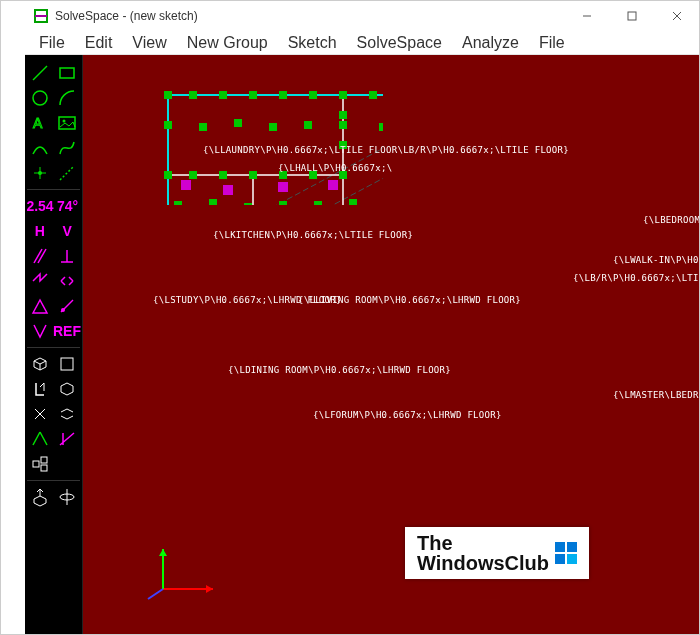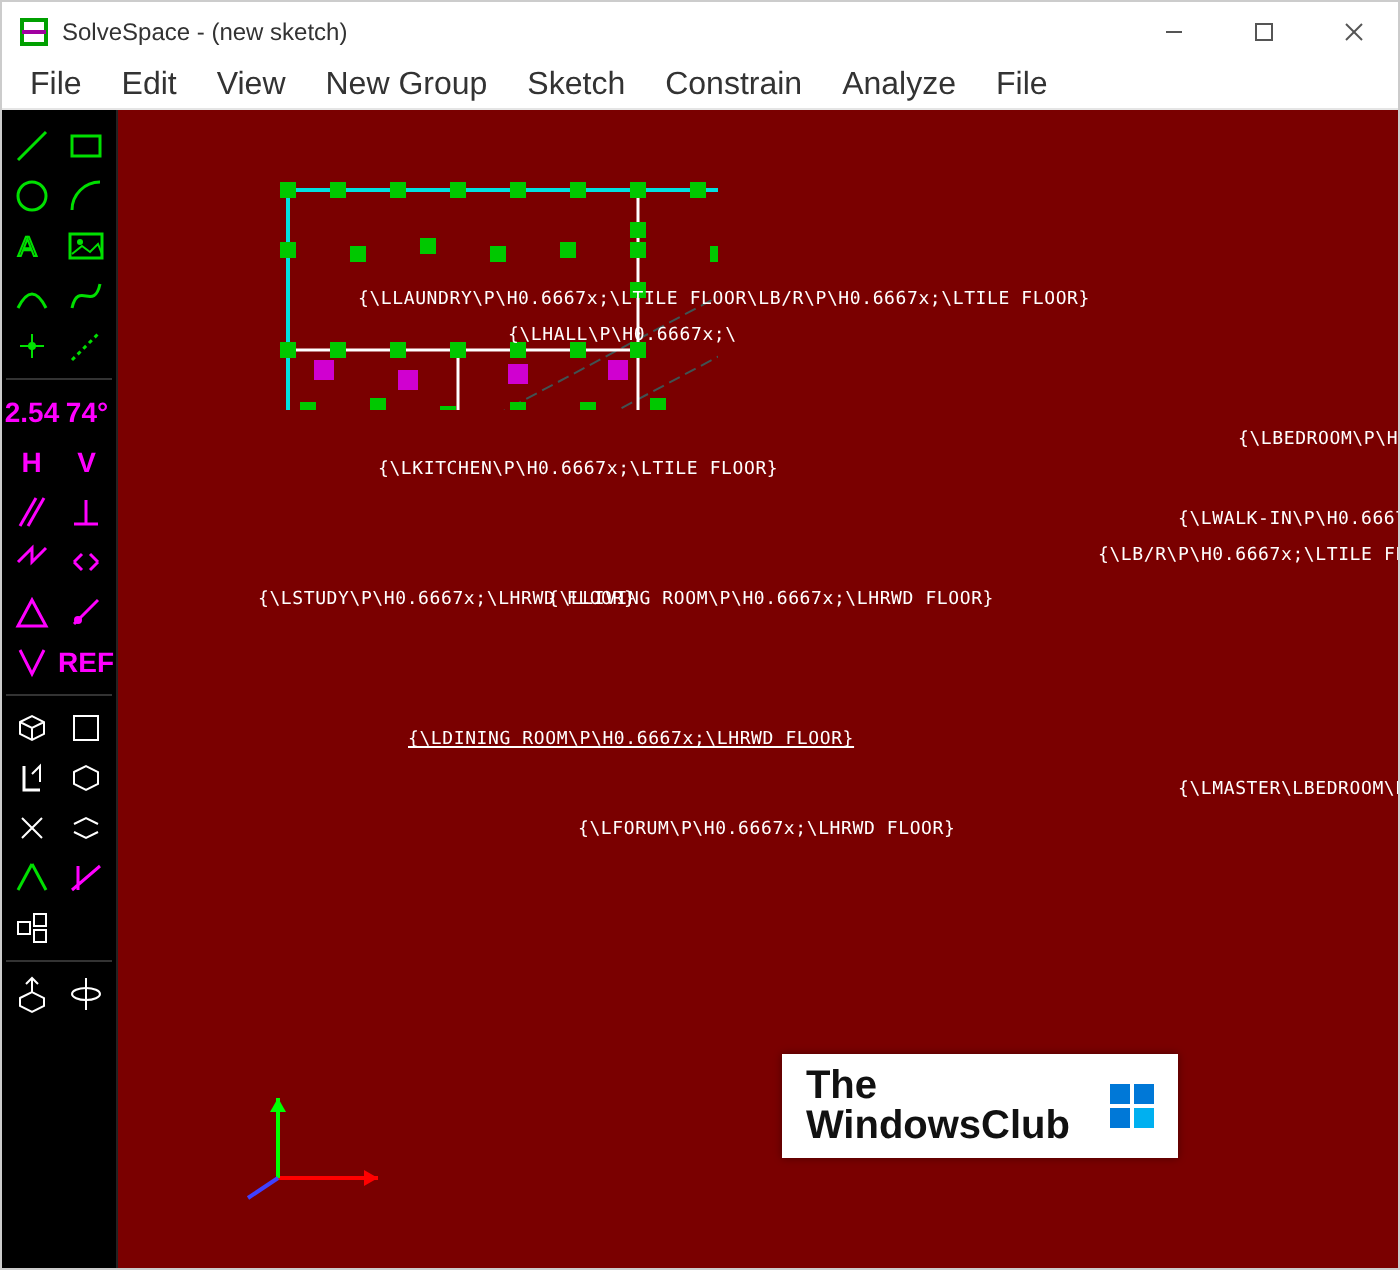--- a/index.html
+++ b/index.html
@@ -1,18 +1,18 @@
 <!DOCTYPE html>
 <html><head>
 <meta charset="utf-8">
 <style>
 * { margin: 0; padding: 0; box-sizing: border-box; font-family: 'Segoe UI', Tahoma, sans-serif; }
 body { width: 700px; height: 635px; overflow: hidden; background: #fff; }
 
-.window { width: 700px; height: 635px; border: 1px solid #ccc; display: flex; flex-direction: column; }
+.window { width: 700px; height: 635px; border: 1px solid #ccc; display: flex; flex-direction: column; padding-left: 24px; }
 
 .titlebar { height: 30px; background: #fff; display: flex; align-items: center; padding-left: 8px; }
 .titlebar .app-icon { width: 16px; height: 16px; margin-right: 6px; display:flex; align-items:center; justify-content:center; }
 .titlebar .title { font-size: 12px; color: #333; flex: 1; }
 .win-controls { display: flex; }
 .win-btn { width: 45px; height: 30px; display: flex; align-items: center; justify-content: center; cursor: pointer; color:#555; }
 
 .menubar { height: 24px; background: #fff; border-bottom: 1px solid #e5e5e5; display: flex; align-items: center; padding-left: 4px; }
 .menu-item { font-size: 16px; color: #333; padding: 4px 10px; cursor: pointer; }
 
@@ -34,21 +34,21 @@
 .diag-lines line { stroke: #1a8a8a; stroke-width: 1; stroke-dasharray: 6,3; opacity: 0.6; }
 .walls line { stroke: #fff; stroke-width: 1.5; }
 .walls .cyan { stroke: #00e0e0; stroke-width: 2; }
 .nodes rect { fill: #00c800; }
 .nodes .mag { fill: #d000d0; }
 
 .plan-label { position: absolute; font-family: monospace; font-size: 9px; color: #fff; white-space: nowrap; letter-spacing: 0.3px; }
 
 .axis { position: absolute; left: 60px; bottom: 30px; width: 80px; height: 60px; }
 
-.watermark { position: absolute; right: 110px; bottom: 55px; background: #fff; padding: 6px 12px; display: flex; align-items: center; gap: 20px; box-shadow: 0 0 4px rgba(0,0,0,0.4); }
+.watermark { position: absolute; right: 110px; bottom: 55px; background: #fff; padding: 6px 12px; display: flex; align-items: center; gap: 6px; box-shadow: 0 0 4px rgba(0,0,0,0.4); }
 .watermark .wm-txt { font-size: 20px; font-weight: 600; color: #111; line-height: 1; }
 .watermark .wm-flag { width: 22px; height: 22px; }
 </style>
 </head>
 <body>
 
 <div class="window">
 
   <div class="titlebar">
     <span class="app-icon">
@@ -77,21 +77,21 @@
         </div>
     </div>
   </div>
 
   <div class="menubar" id="menubar">
       <div class="menu-item">File</div>
       <div class="menu-item">Edit</div>
       <div class="menu-item">View</div>
       <div class="menu-item">New Group</div>
       <div class="menu-item">Sketch</div>
-      <div class="menu-item">Constrain</div>
+      <div class="menu-item">SolveSpace</div>
       <div class="menu-item">Analyze</div>
       <div class="menu-item">File</div>
     </div>
 
   <div class="workspace">
 
     <div class="toolbar">
       <div class="tool-row">
         <div class="tool">
             <svg viewBox="0 0 20 20">
@@ -527,18 +527,18 @@
       </div>
 
     <div class="plan-label" style="left: 120px; top: 90px;">{\LLAUNDRY\P\H0.6667x;\LTILE FLOOR\LB/R\P\H0.6667x;\LTILE FLOOR}</div>
         <div class="plan-label" style="left: 195px; top: 108px;">{\LHALL\P\H0.6667x;\</div>
         <div class="plan-label" style="left: 130px; top: 175px;">{\LKITCHEN\P\H0.6667x;\LTILE FLOOR}</div>
         <div class="plan-label" style="left: 560px; top: 160px;">{\LBEDROOM\P\H0.6667x;\</div>
         <div class="plan-label" style="left: 70px; top: 240px;">{\LSTUDY\P\H0.6667x;\LHRWD FLOOR}</div>
         <div class="plan-label" style="left: 215px; top: 240px;">{\LLIVING ROOM\P\H0.6667x;\LHRWD FLOOR}</div>
         <div class="plan-label" style="left: 530px; top: 200px;">{\LWALK-IN\P\H0.6667x;\P\A</div>
         <div class="plan-label" style="left: 490px; top: 218px;">{\LB/R\P\H0.6667x;\LTILE FLOOR}</div>
-        <div class="plan-label" style="left: 145px; top: 310px; text-decoration: underline;">{\LDINING ROOM\P\H0.6667x;\LHRWD FLOOR}</div>
+        <div class="plan-label" style="left: 145px; top: 310px;">{\LDINING ROOM\P\H0.6667x;\LHRWD FLOOR}</div>
         <div class="plan-label" style="left: 230px; top: 355px;">{\LFORUM\P\H0.6667x;\LHRWD FLOOR}</div>
         <div class="plan-label" style="left: 530px; top: 335px;">{\LMASTER\LBEDROOM\P\H0.6667x;\</div>
       </div>
   </div>
 </div>
 
 </body></html>

